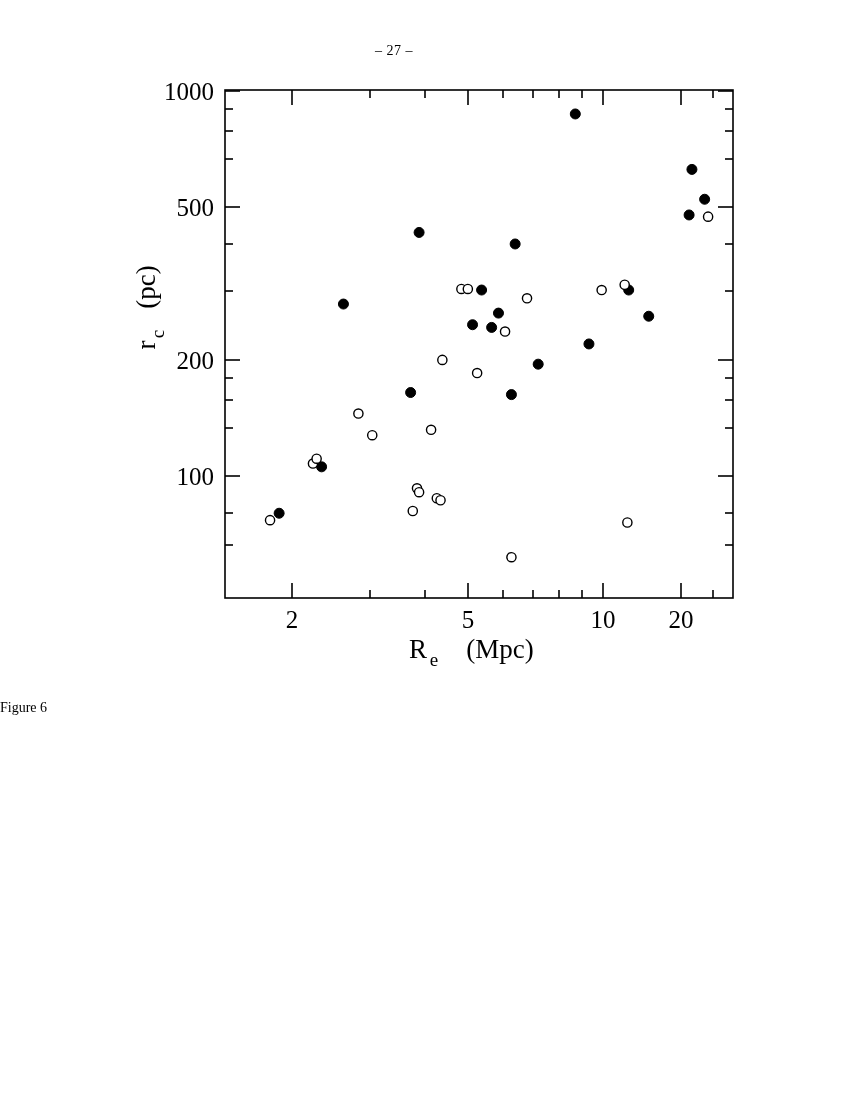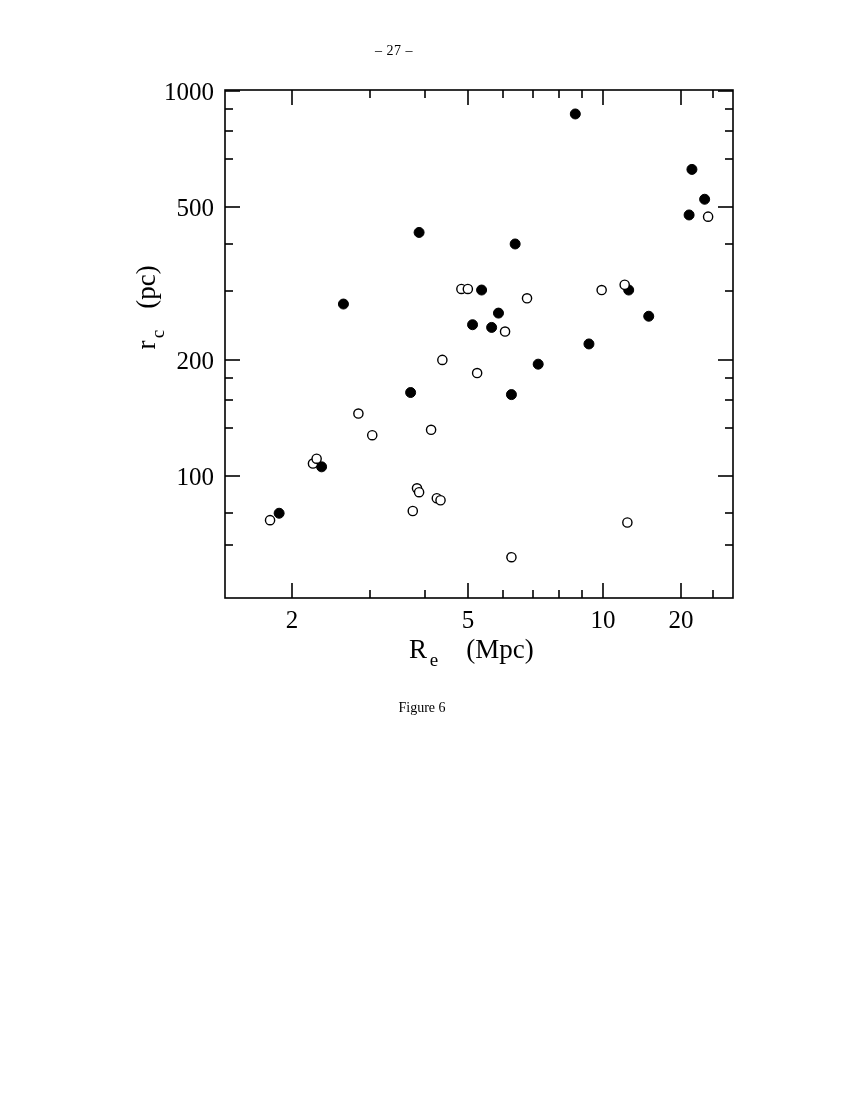--- a/index.html
+++ b/index.html
@@ -23,21 +23,20 @@
     text-align: center;
     font-size: 14px;
     letter-spacing: 0.5px;
     margin-top: 13px;
   }
   #figure-caption {
     position: absolute;
     top: 700px;
     left: 0;
     width: 844px;
-    text-align: center;
     font-size: 14px;
   }
   #chart-area {
     position: absolute;
     left: 0;
     top: 0;
     width: 850px;
     height: 700px;
   }
   svg {

